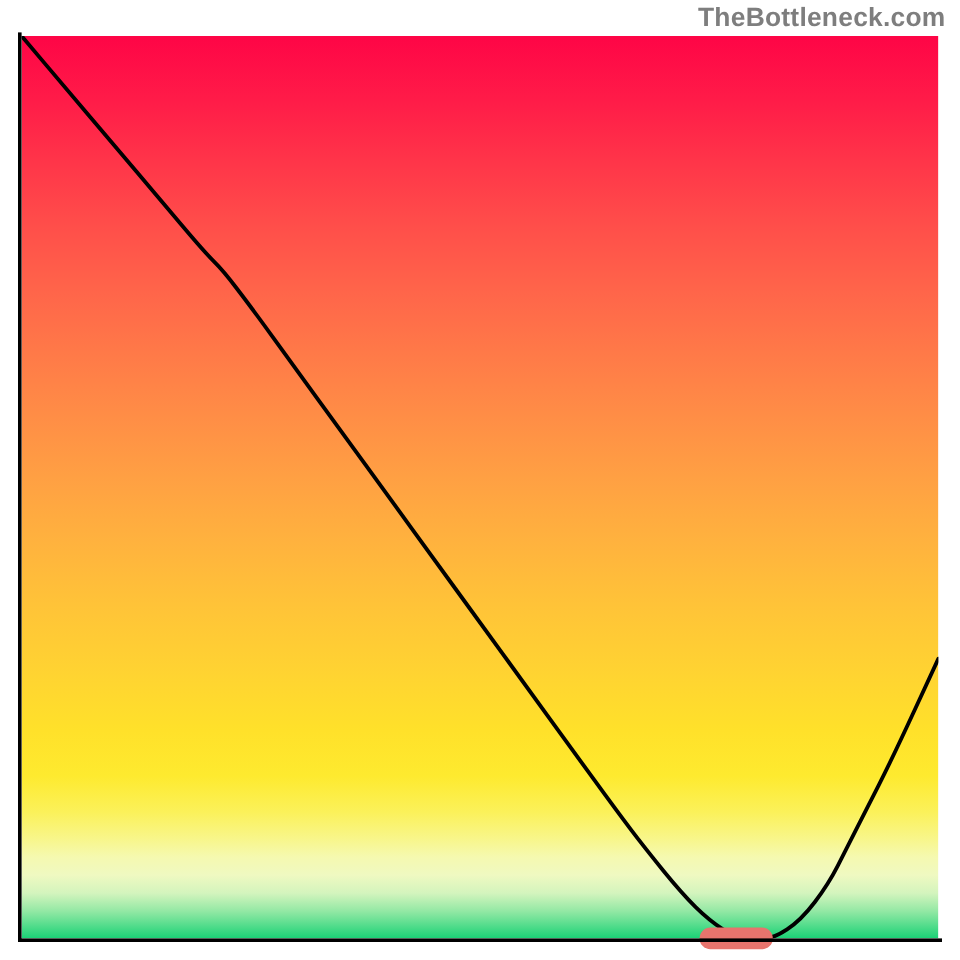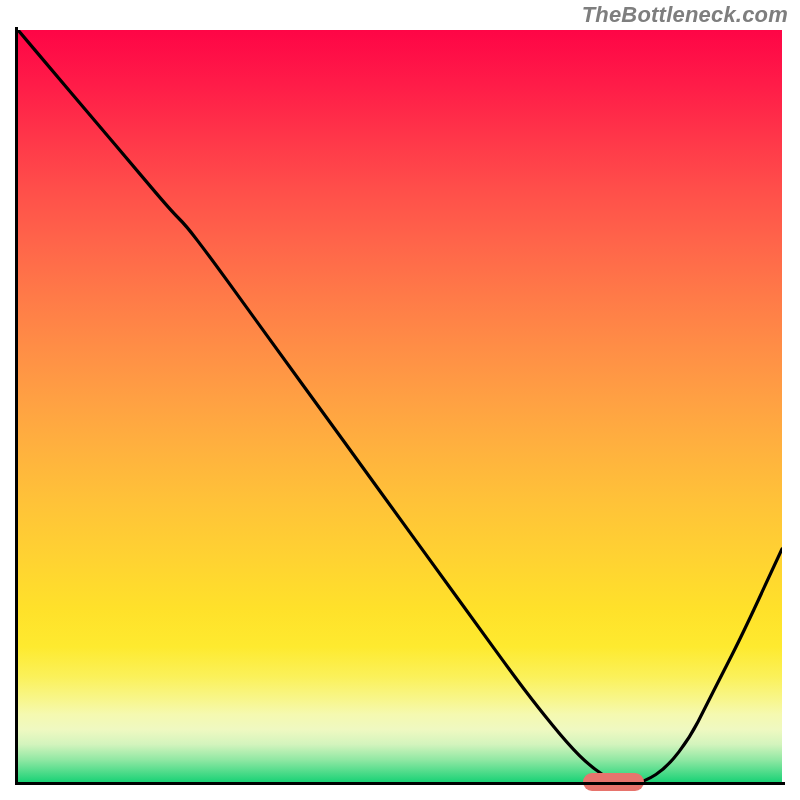--- a/index.html
+++ b/index.html
@@ -7,21 +7,20 @@
     padding: 0;
     width: 800px;
     height: 800px;
     background: #ffffff;
     overflow: hidden;
   }
   .chart-wrap {
     position: relative;
     width: 800px;
     height: 800px;
-    font-style: italic;
   }
   .plot-area {
     position: absolute;
     left: 18px;
     top: 30px;
     width: 764px;
     height: 752px;
     box-sizing: border-box;
   }
   .gradient-bg {

